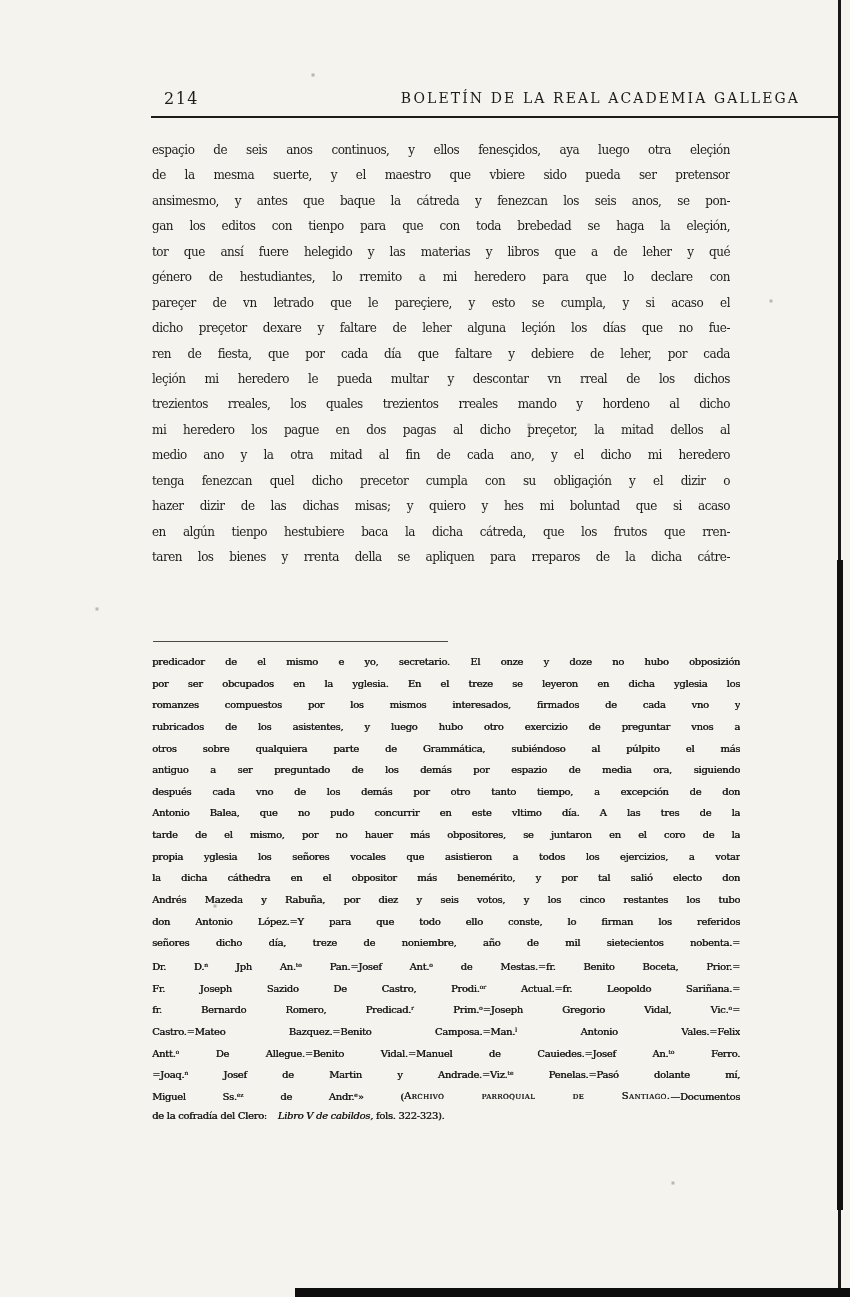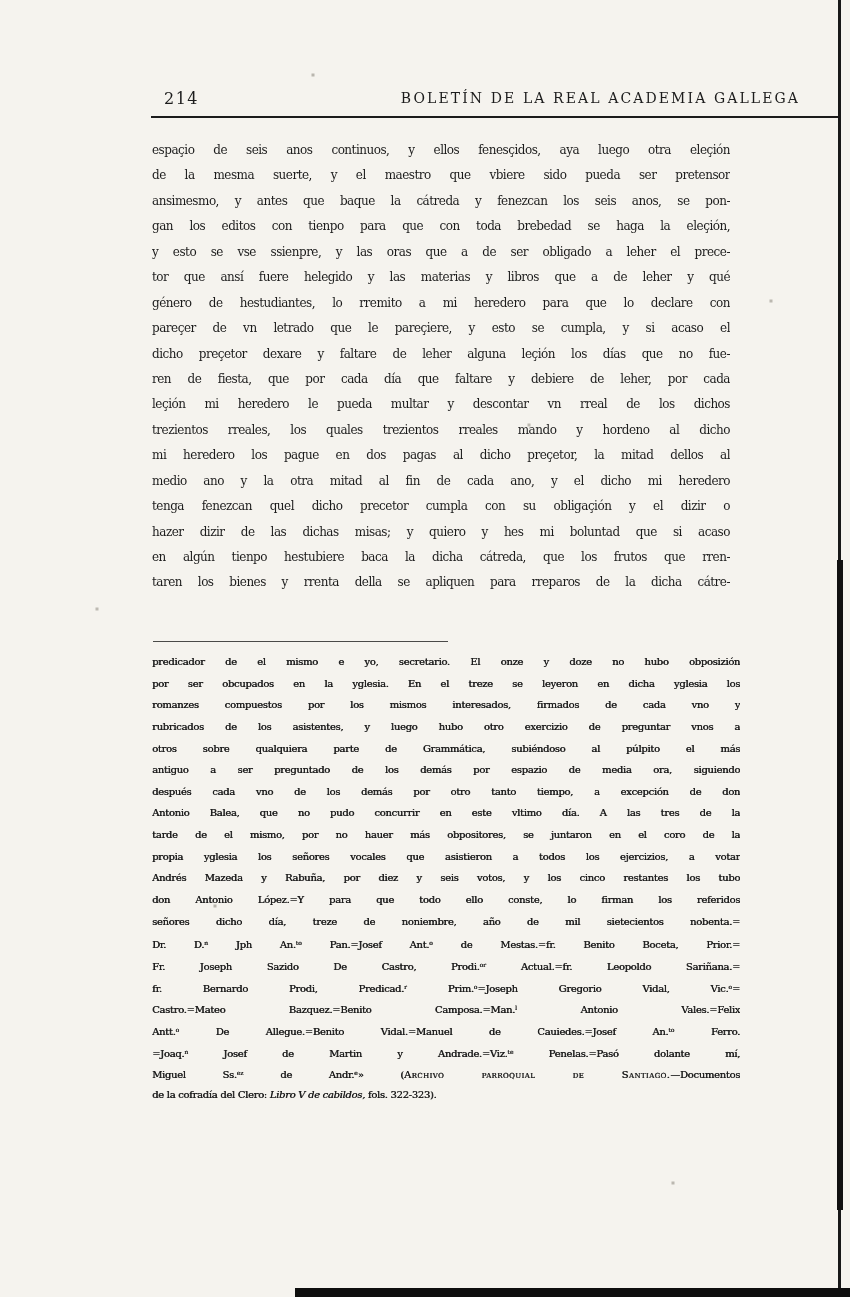--- a/index.html
+++ b/index.html
@@ -50,21 +50,21 @@
     font-size: 10px; line-height: 21.65px; letter-spacing: -0.3px;
     text-shadow: 0.4px 0 currentColor;
   }
   .fline {
     text-align: justify; text-align-last: justify;
     height: 21.65px; overflow: hidden;
   }
   .fline.last { text-align-last: left; }
   .sup { font-size: 0.6em; vertical-align: 0.42em; letter-spacing: 0; }
   .sc  { font-variant: small-caps; letter-spacing: 0.4px; margin-top: 26px; }
-  .it  { font-style: italic; }
+  .it  { font-style: italic; margin-left: 8px; }
   
   .scan-right {
     position: absolute; top: 0; right: 9px; width: 3px; height: 1297px;
     background: #181818;
   }
   .scan-right-thick {
     position: absolute; top: 560px; right: 7px; width: 6px; height: 650px;
     background: #101010;
   }
   .scan-bottom {
@@ -94,21 +94,20 @@
     <span class="pagenum">214</span>
     <span class="journal">BOLETÍN DE LA REAL ACADEMIA GALLEGA</span>
   </div>
   <div class="header-rule"></div>
 
   <div class="body-text">
     <div class="bline">espaçio de seis anos continuos, y ellos fenesçidos, aya luego otra eleçión</div>
     <div class="bline">de la mesma suerte, y el maestro que vbiere sido pueda ser pretensor</div>
     <div class="bline">ansimesmo, y antes que baque la cátreda y fenezcan los seis anos, se pon-</div>
     <div class="bline">gan los editos con tienpo para que con toda brebedad se haga la eleçión,</div>
-    <div class="bline">y esto se vse ssienpre, y las oras que a de ser obligado a leher el prece-</div>
     <div class="bline">tor que ansí fuere helegido y las materias y libros que a de leher y qué</div>
     <div class="bline">género de hestudiantes, lo rremito a mi heredero para que lo declare con</div>
     <div class="bline">pareçer de vn letrado que le pareçiere, y esto se cumpla, y si acaso el</div>
     <div class="bline">dicho preçetor dexare y faltare de leher alguna leçión los días que no fue-</div>
     <div class="bline">ren de fiesta, que por cada día que faltare y debiere de leher, por cada</div>
     <div class="bline">leçión mi heredero le pueda multar y descontar vn rreal de los dichos</div>
     <div class="bline">trezientos rreales, los quales trezientos rreales mando y hordeno al dicho</div>
     <div class="bline">mi heredero los pague en dos pagas al dicho preçetor, la mitad dellos al</div>
     <div class="bline">medio ano y la otra mitad al fin de cada ano, y el dicho mi heredero</div>
     <div class="bline">tenga fenezcan quel dicho precetor cumpla con su obligaçión y el dizir o</div>
@@ -123,26 +122,27 @@
     <div class="fline"><span>predicador de el mismo e yo, secretario.  El onze y doze no hubo obposizión</span></div>
     <div class="fline"><span>por ser obcupados en la yglesia.  En el treze se leyeron en dicha yglesia los</span></div>
     <div class="fline"><span>romanzes compuestos por los mismos interesados, firmados de cada vno y</span></div>
     <div class="fline"><span>rubricados de los asistentes, y luego hubo otro exercizio de preguntar vnos a</span></div>
     <div class="fline"><span>otros sobre qualquiera parte de Grammática, subiéndoso al púlpito el más</span></div>
     <div class="fline"><span>antiguo a ser preguntado de los demás por espazio de media ora, siguiendo</span></div>
     <div class="fline"><span>después cada vno de los demás por otro tanto tiempo, a excepción de don</span></div>
     <div class="fline"><span>Antonio Balea, que no pudo concurrir en este vltimo día.  A las tres de la</span></div>
     <div class="fline"><span>tarde de el mismo, por no hauer más obpositores, se juntaron en el coro de la</span></div>
     <div class="fline"><span>propia yglesia los señores vocales que asistieron a todos los ejercizios, a votar</span></div>
+    <div class="fline"><span>la dicha cáthedra en el obpositor más benemérito, y por tal salió electo don</span></div>
     <div class="fline"><span>Andrés Mazeda y Rabuña, por diez y seis votos, y los cinco restantes los tubo</span></div>
     <div class="fline"><span>don Antonio López.=Y para que todo ello conste, lo firman los referidos</span></div>
     <div class="fline"><span>señores dicho día, treze de noniembre, año de mil sietecientos nobenta.=</span></div>
     <div class="fline"><span>Dr. D.</span><span class="sup">n</span><span> Jph An.</span><span class="sup">to</span><span> Pan.=Josef Ant.</span><span class="sup">o</span><span> de Mestas.=fr. Benito Boceta, Prior.=</span></div>
     <div class="fline"><span>Fr. Joseph Sazido De Castro, Prodi.</span><span class="sup">or</span><span> Actual.=fr. Leopoldo Sariñana.=</span></div>
-    <div class="fline"><span>fr. Bernardo Prodi, Predicad.</span><span class="sup">r</span><span> Prim.</span><span class="sup">o</span><span>=Joseph Gregorio Vidal, Vic.</span><span class="sup">o</span><span>=</span></div>
+    <div class="fline"><span>fr. Bernardo Romero, Predicad.</span><span class="sup">r</span><span> Prim.</span><span class="sup">o</span><span>=Joseph Gregorio Vidal, Vic.</span><span class="sup">o</span><span>=</span></div>
     <div class="fline"><span>Castro.=Mateo Bazquez.=Benito Camposa.=Man.</span><span class="sup">l</span><span> Antonio Vales.=Felix</span></div>
     <div class="fline"><span>Antt.</span><span class="sup">o</span><span> De Allegue.=Benito Vidal.=Manuel de Cauiedes.=Josef An.</span><span class="sup">to</span><span> Ferro.</span></div>
     <div class="fline"><span>=Joaq.</span><span class="sup">n</span><span> Josef de Martin y Andrade.=Viz.</span><span class="sup">te</span><span> Penelas.=Pasó dolante mí,</span></div>
     <div class="fline"><span>Miguel Ss.</span><span class="sup">ez</span><span> de Andr.</span><span class="sup">e</span><span>»  (</span><span class="sc">Archivo parroquial de Santiago.</span><span>—Documentos</span></div>
     <div class="fline last"><span>de la cofradía del Clero: </span><span class="it">Libro V de cabildos,</span><span> fols. 322-323).</span></div>
   </div>
 
   <div class="scan-right"></div>
   <div class="scan-right-thick"></div>
   <div class="scan-bottom"></div>

